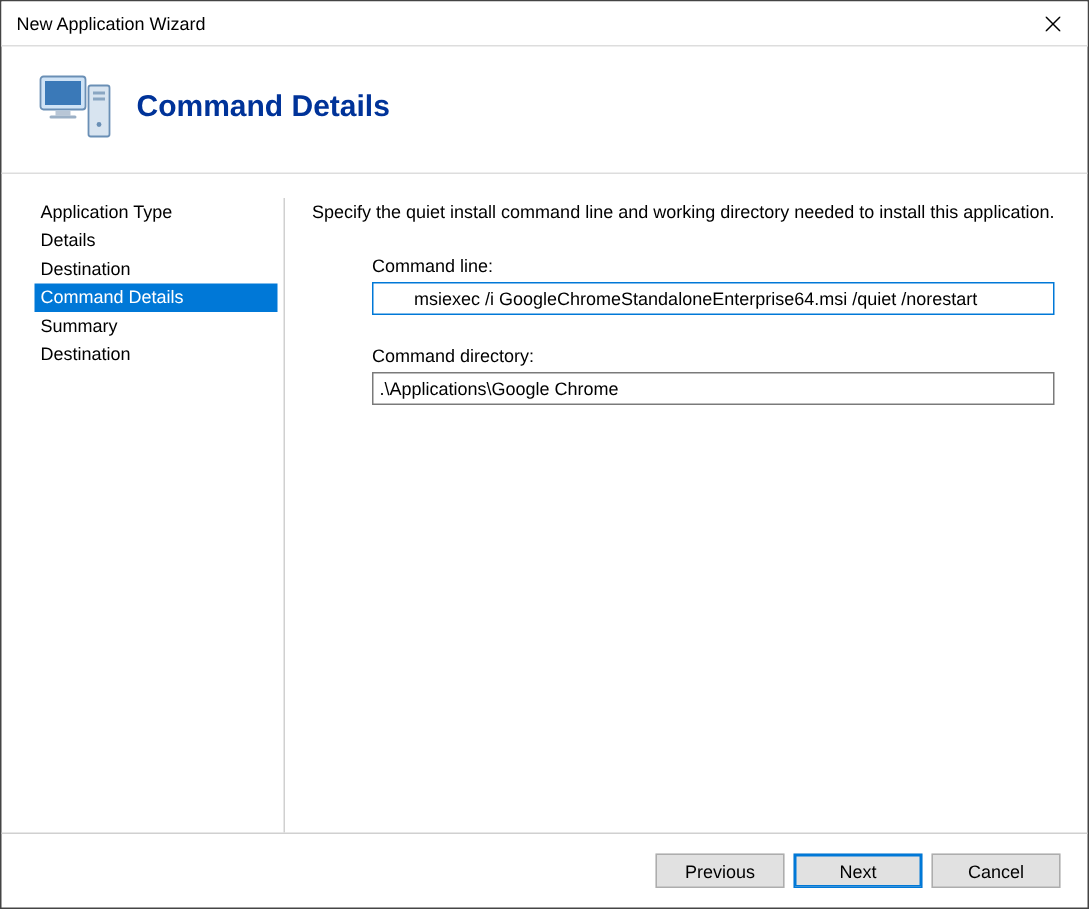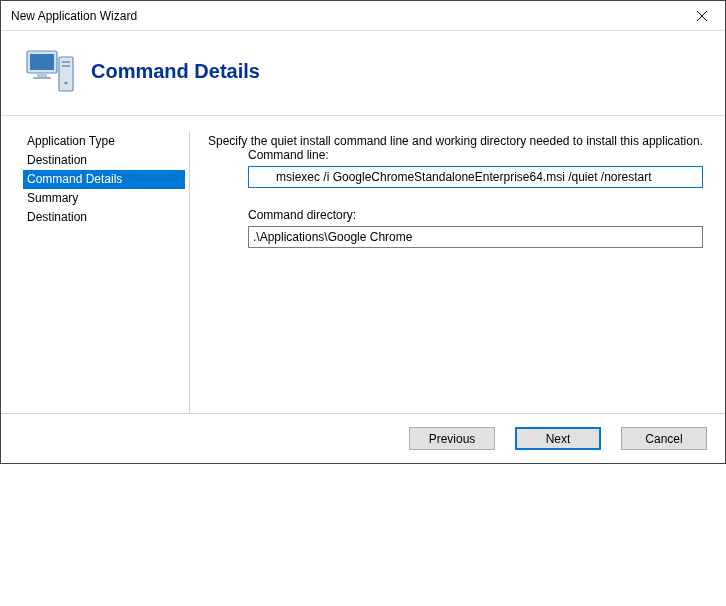--- a/index.html
+++ b/index.html
@@ -1,35 +1,35 @@
 <!DOCTYPE html>
 <html><head>
 <meta charset="utf-8">
 <style>
   * { box-sizing: border-box; }
   html, body { margin:0; padding:0; font-family: "Segoe UI", Tahoma, sans-serif; font-size:12px; color:#000; background:#fff; }
-  .window { width:726px; height:464px; border:1px solid #444; background:#fff; display:flex; flex-direction:column; }
+  .window { width:726px; height:606px; border:1px solid #444; background:#fff; display:flex; flex-direction:column; }
   .titlebar { height:30px; display:flex; align-items:center; justify-content:space-between; padding:0 0 0 10px; border-bottom:1px solid #ddd; background:#fff; }
   .titlebar-title { font-size:12px; }
   .close-btn { width:46px; height:30px; display:flex; align-items:center; justify-content:center; cursor:pointer; }
   .header-area { display:flex; align-items:center; padding:16px 24px 20px 24px; }
   .header-icon { width:52px; height:48px; margin-right:14px; flex-shrink:0; }
   .header-title { font-size:20px; font-weight:700; color:#003399; }
   .body-area { flex:1; display:flex; border-top:1px solid #ddd; padding:0;justify-content:center; }
   .sidebar { width:188px; padding:16px 0 0 22px; }
   .sidebar-item { padding:1px 6px 2px 4px; margin:0; cursor:pointer; font-size:12px; color:#000; line-height:16px; width:162px; }
   .sidebar-item.selected { background:#0078d7; color:#fff; }
   .divider { width:1px; background:#d0d0d0; margin:16px 0 0 0; }
   .main-panel { flex:1; padding:18px 22px 0 18px; }
-  .instr { font-size:12px; }
+  .instr { margin-bottom:22px; font-size:12px; }
   .field-label { margin-bottom:4px; font-size:12px; }
   .text-input { width:100%; height:22px; border:1px solid #7a7a7a; padding:1px 4px; font-family:inherit; font-size:12px; outline:none; }
   .text-input.focus { border:1px solid #0078d7;padding-left:27px; }
   .field-block { margin-bottom:20px;margin-left:40px; }
-  .footer { height:50px; border-top:1px solid #d0d0d0; display:flex; align-items:center; justify-content:flex-end; padding:0 18px; gap:20px; }
+  .footer { height:50px; border-top:1px solid #d0d0d0; display:flex; align-items:center; justify-content:flex-end; padding:0 18px; gap:6px; }
   .btn { width:86px; height:23px; font-family:inherit; font-size:12px; background:#e1e1e1; border:1px solid #adadad; cursor:pointer; }
   .btn.default { border:1px solid #0078d7; outline:1px solid #0078d7; outline-offset:-2px; }
 </style>
 </head>
 <body>
 
 <div class="window">
 
   <div class="titlebar">
     <span class="titlebar-title">New Application Wizard</span>
@@ -55,20 +55,21 @@
         <rect x="37" y="18" width="8" height="2" fill="#8aa6c2"></rect>
         <circle cx="41" cy="36" r="1.6" fill="#6a8fb5"></circle>
       </svg>
     </div>
     <div class="header-title">Command Details</div>
   </div>
 
   <div class="body-area">
     <div class="sidebar">
       <div class="sidebar-item"><span>Application Type</span></div>
+      <div class="sidebar-item"><span>Details</span></div>
       <div class="sidebar-item"><span>Destination</span></div>
       <div class="sidebar-item selected"><span>Command Details</span></div>
       <div class="sidebar-item"><span>Summary</span></div>
       <div class="sidebar-item"><span>Destination</span></div>
     </div>
 
     <div class="divider"></div>
 
     <div class="main-panel">
       <div class="instr">Specify the quiet install command line and working directory needed to install this application.</div>

